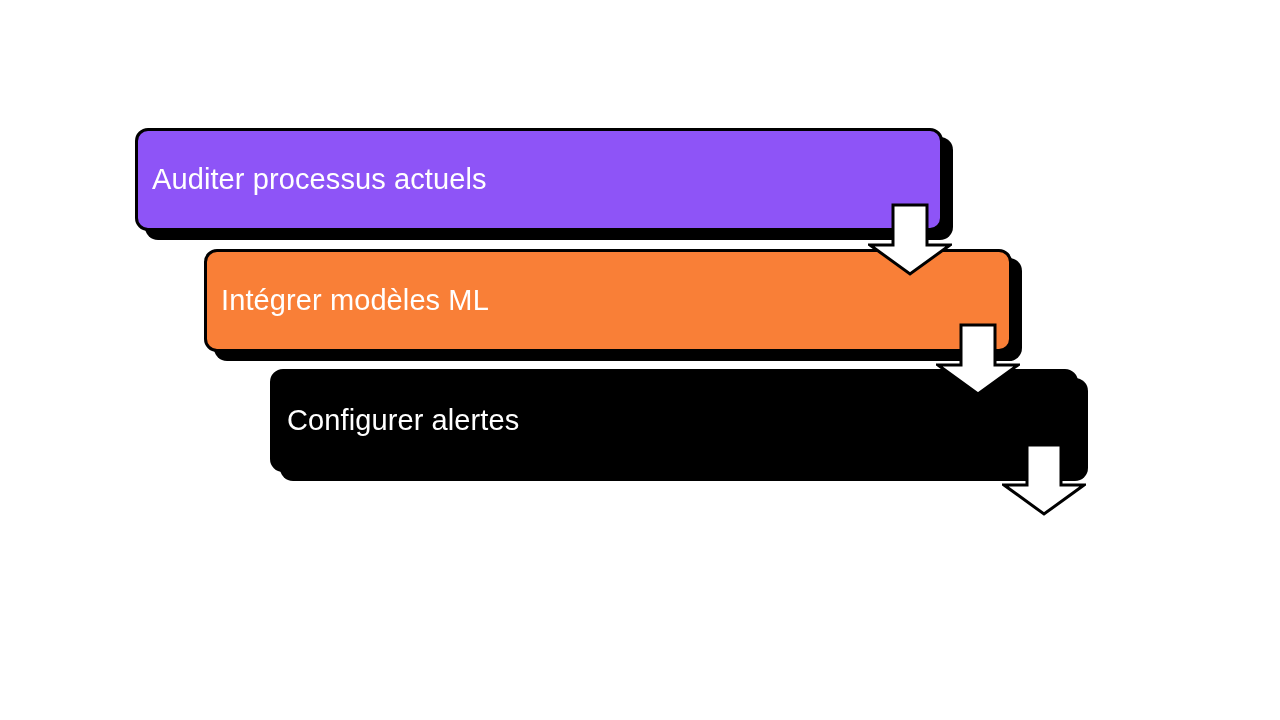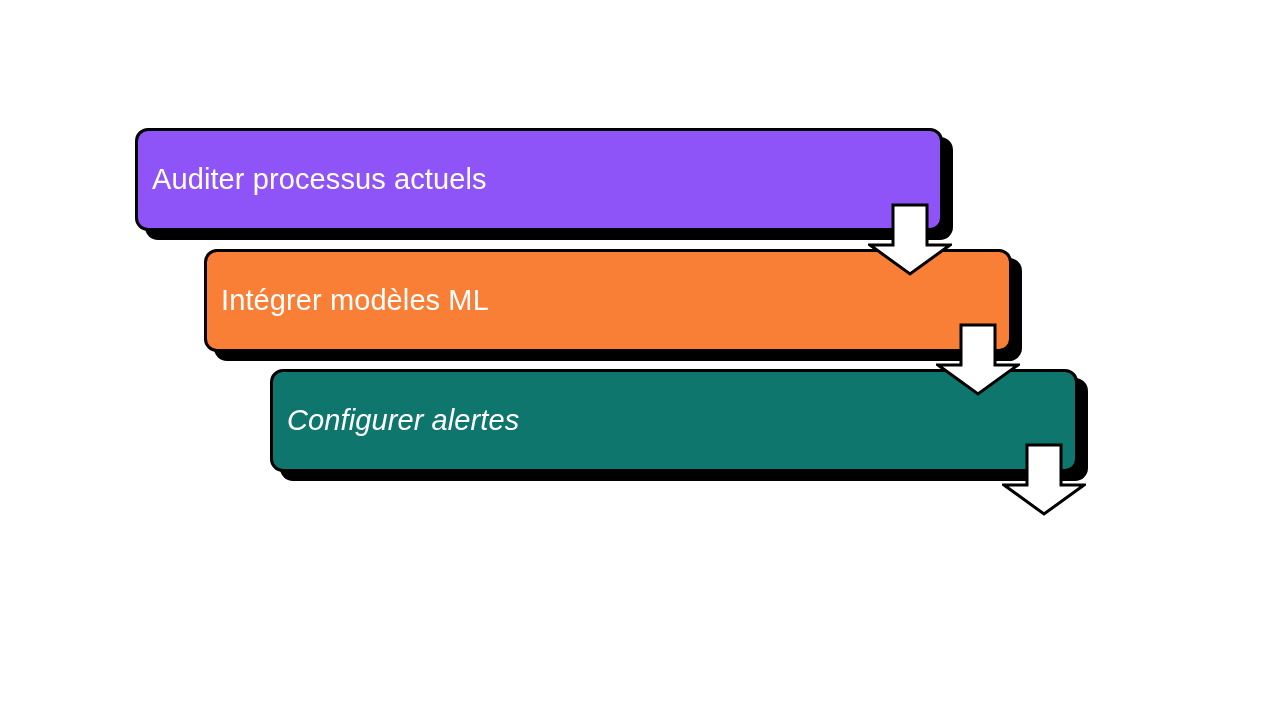--- a/index.html
+++ b/index.html
@@ -64,21 +64,21 @@
 <div id="canvas" style="background: rgb(255, 255, 255);">
 
   <div class="step-box" id="step-1" style="background-color: rgb(142, 84, 247); border-color: rgb(0, 0, 0); box-shadow: rgb(0, 0, 0) 10px 9px 0px 0px;">
     <span class="step-label" style="color: rgb(255, 255, 255);">Auditer processus actuels</span>
   </div>
 
   <div class="step-box" id="step-2" style="background-color: rgb(249, 127, 55); border-color: rgb(0, 0, 0); box-shadow: rgb(0, 0, 0) 10px 9px 0px 0px;">
     <span class="step-label" style="color: rgb(255, 255, 255);">Intégrer modèles ML</span>
   </div>
 
-  <div class="step-box" id="step-3" style="background-color: #0f766e; border-color: rgb(0, 0, 0); box-shadow: rgb(0, 0, 0) 10px 9px 0px 0px; font-style: italic;">
+  <div class="step-box" id="step-3" style="background-color: #000000; border-color: rgb(0, 0, 0); box-shadow: rgb(0, 0, 0) 10px 9px 0px 0px;">
     <span class="step-label" style="color: rgb(255, 255, 255);">Configurer alertes</span>
   </div>
 
 
   <div class="connector-arrow" id="arrow-1">
     <svg width="84" height="74" viewBox="0 0 84 74" xmlns="http://www.w3.org/2000/svg">
       <path class="arrow-shape" d="M 25 2 L 59 2 L 59 42 L 82 42 L 42 71 L 2 42 L 25 42 Z" fill="#ffffff" stroke="#000000" stroke-width="3" stroke-linejoin="miter"></path>
     </svg>
   </div>
 

